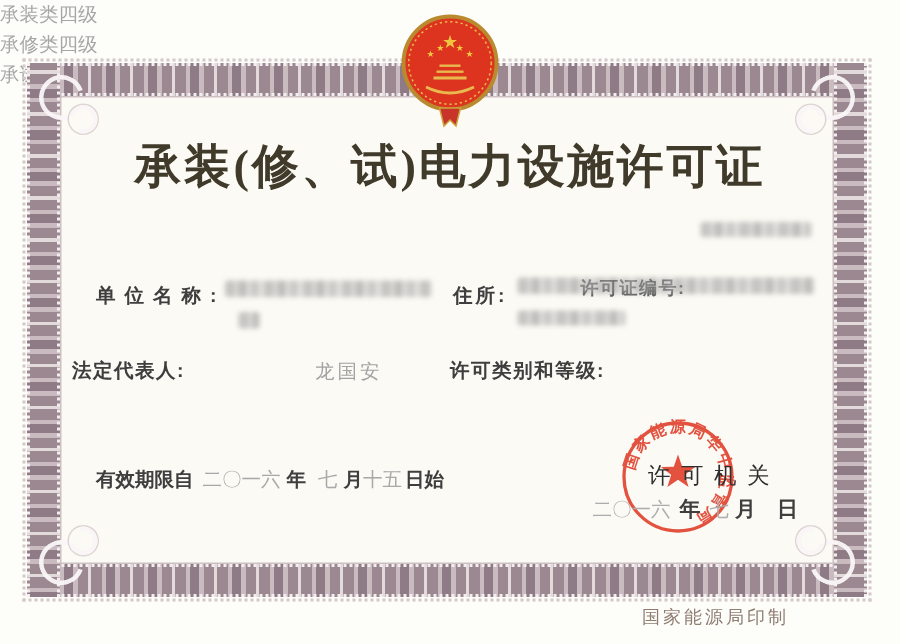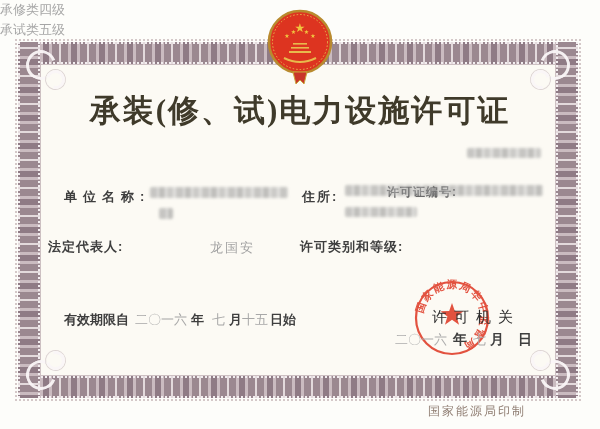--- a/index.html
+++ b/index.html
@@ -127,20 +127,21 @@
 
   <div class="lab address-label">住所:</div>
   <div class="redact r-addr1"></div>
   <div class="redact r-addr2"></div>
 
   <div class="lab legal-label">法定代表人:</div>
   <div class="val legal-value">龙国安</div>
 
   <div class="lab class-label">许可类别和等级:</div>
   <div class="class-values">
+    <div>承装类四级</div>
     <div>承修类四级</div>
     <div>承试类五级</div>
   </div>
 
   <div class="validity v1">
     <span class="d">有效期限自</span><span class="g m6">二〇一六</span><span class="d m4">年</span><span class="g m8">七</span><span class="d m4">月</span><span class="g">十五</span><span class="d m2">日始</span>
   </div>
 
   <svg class="seal" viewBox="0 0 96 96">
     <defs>

